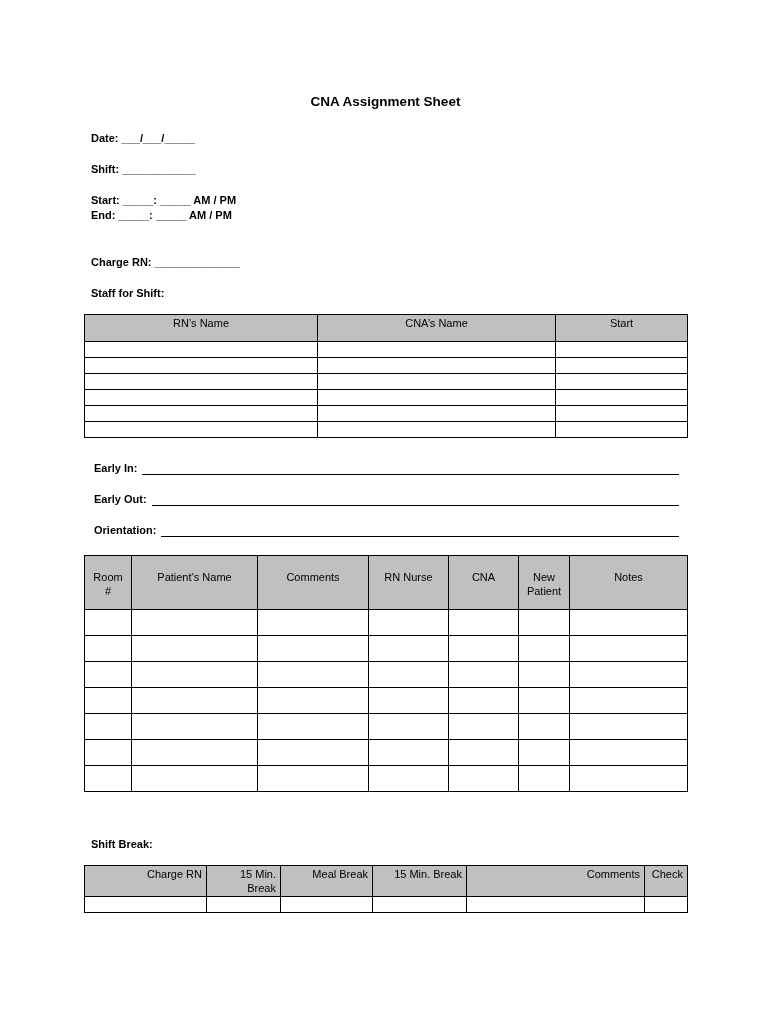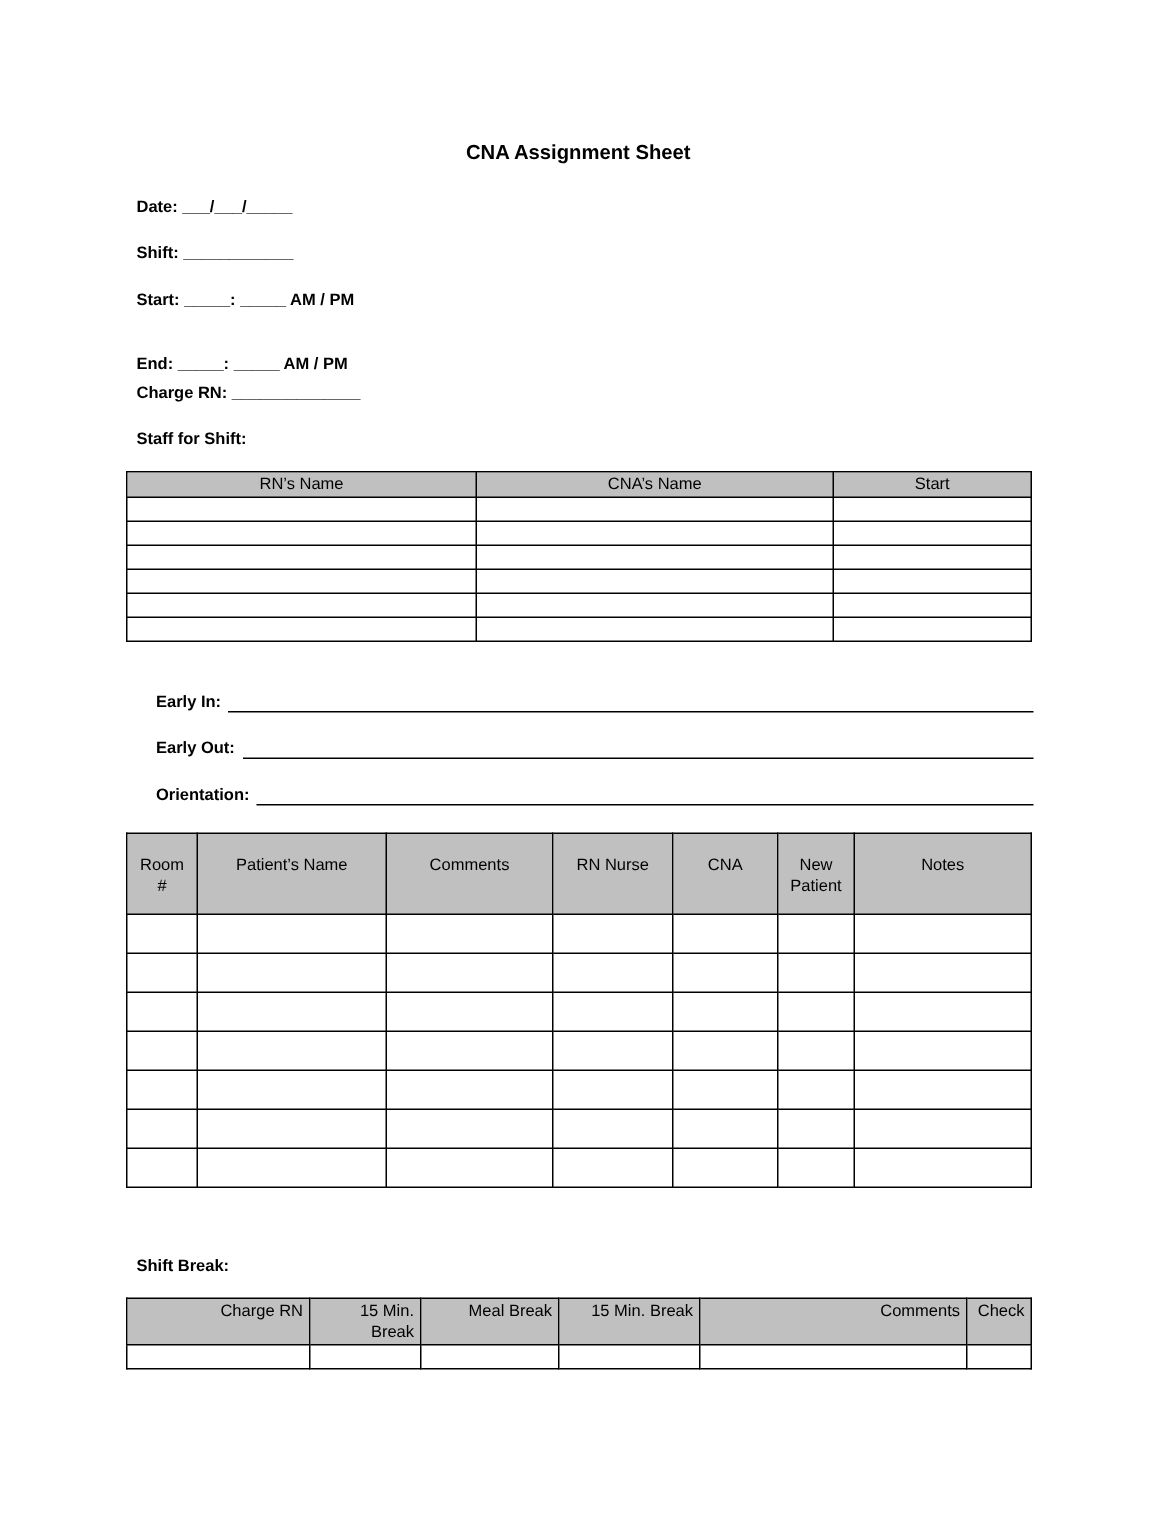--- a/index.html
+++ b/index.html
@@ -20,21 +20,21 @@
     font-weight:bold;
     font-size:13.5px;
     line-height:16px;
   }
   .field {
     left:91px;
     line-height:14px;
     white-space:pre;
   }
   .line-field {
-    left:104px; width:585px; height:14px;
+    left:94px; width:585px; height:14px;
     display:flex;
     align-items:stretch;
     line-height:14px;
     white-space:pre;
     justify-content:space-between;
   }
   .line-field .fill-line {
     flex:1;
     margin-left:5px;
     border-bottom:1px solid var(--border-color, #000);
@@ -56,37 +56,37 @@
     text-align:center;
     vertical-align:top;
     line-height:14px;
     padding:1px 4px;
   }
   .form-table td {
     background:#ffffff;
     padding:0 4px;
   }
   .staff-table tr.body-row   { height:16px; }
-  .staff-table th            { height:17px; }
+  .staff-table th            { height:27px; }
   .patient-table th          { height:54px; padding:14px 4px 1px; }
   .patient-table tr.body-row { height:26px; }
   .break-table th            { height:20px;text-align:right; }
   .break-table tr.body-row   { height:16px; }
 </style>
 </head>
 <body>
 
 <div class="page">
 
   <div class="abs doc-title">CNA Assignment Sheet</div>
 
   <div class="abs field" style="top:131px">Date: ___/___/_____</div>
   <div class="abs field" style="top:162px">Shift: ____________</div>
   <div class="abs field" style="top:193px">Start: _____: _____ AM / PM</div>
-  <div class="abs field" style="top:236px">End: _____: _____ AM / PM</div>
+  <div class="abs field" style="top:208px">End: _____: _____ AM / PM</div>
   <div class="abs field" style="top:255px">Charge RN: ______________</div>
   <div class="abs field" style="top:286px">Staff for Shift:</div>
 
   <table class="form-table staff-table" style="top:314px">
     <colgroup>
         <col style="width:233px">
         <col style="width:238px">
         <col style="width:132px">
       </colgroup>
     <thead>

